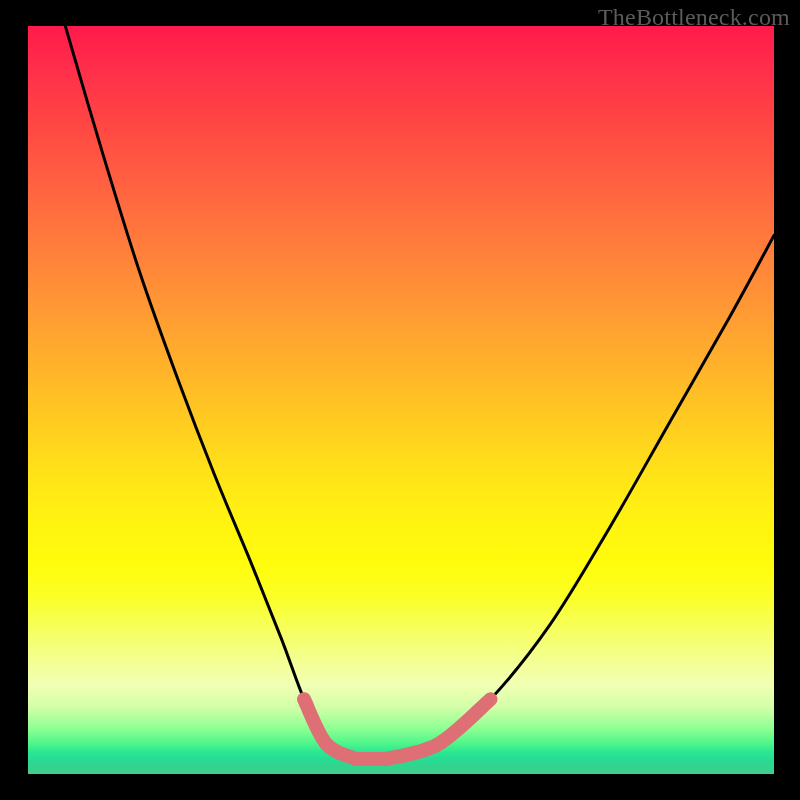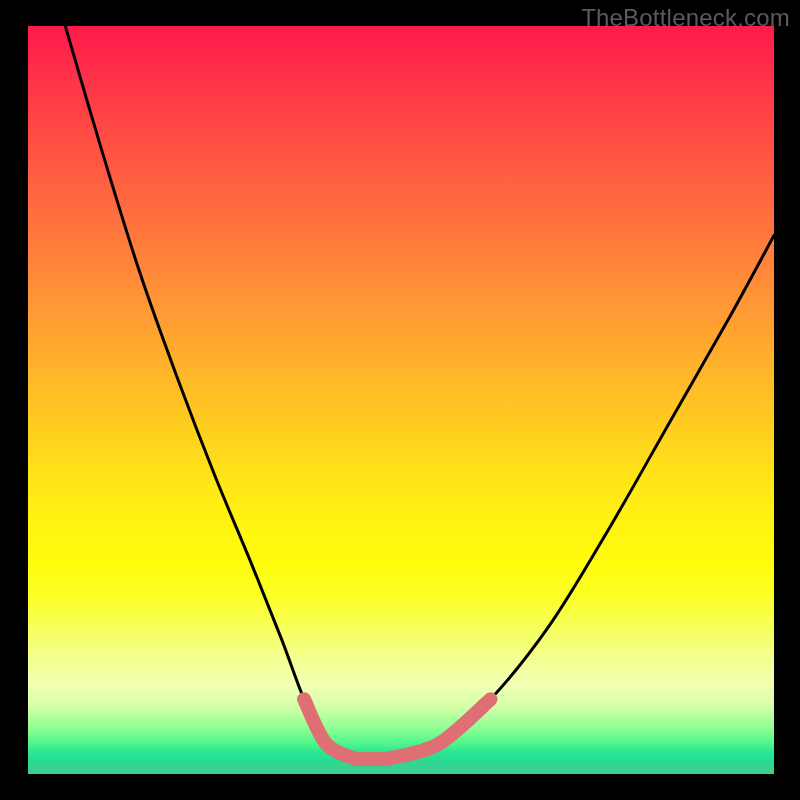--- a/index.html
+++ b/index.html
@@ -60,20 +60,21 @@
     width: 746px;
     height: 748px;
   }
   .watermark {
     position: absolute;
     top: 4px;
     right: 10px;
     color: #5b5b5b;
     font-size: 24px;
     letter-spacing: 0.2px;
+    font-family: Liberation Serif, serif;
   }
 </style>
 </head>
 <body>
 
 <div class="frame">
 
   <div class="plot-area">
     <svg class="curves" viewBox="0 0 746 748" preserveAspectRatio="none">
       <g>

